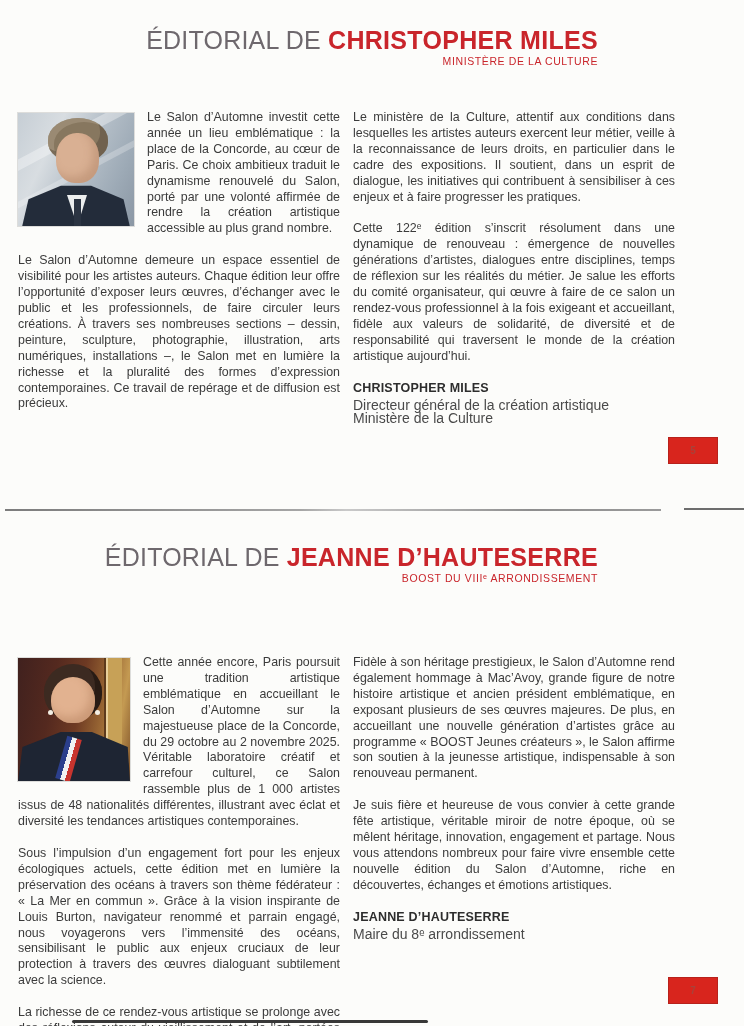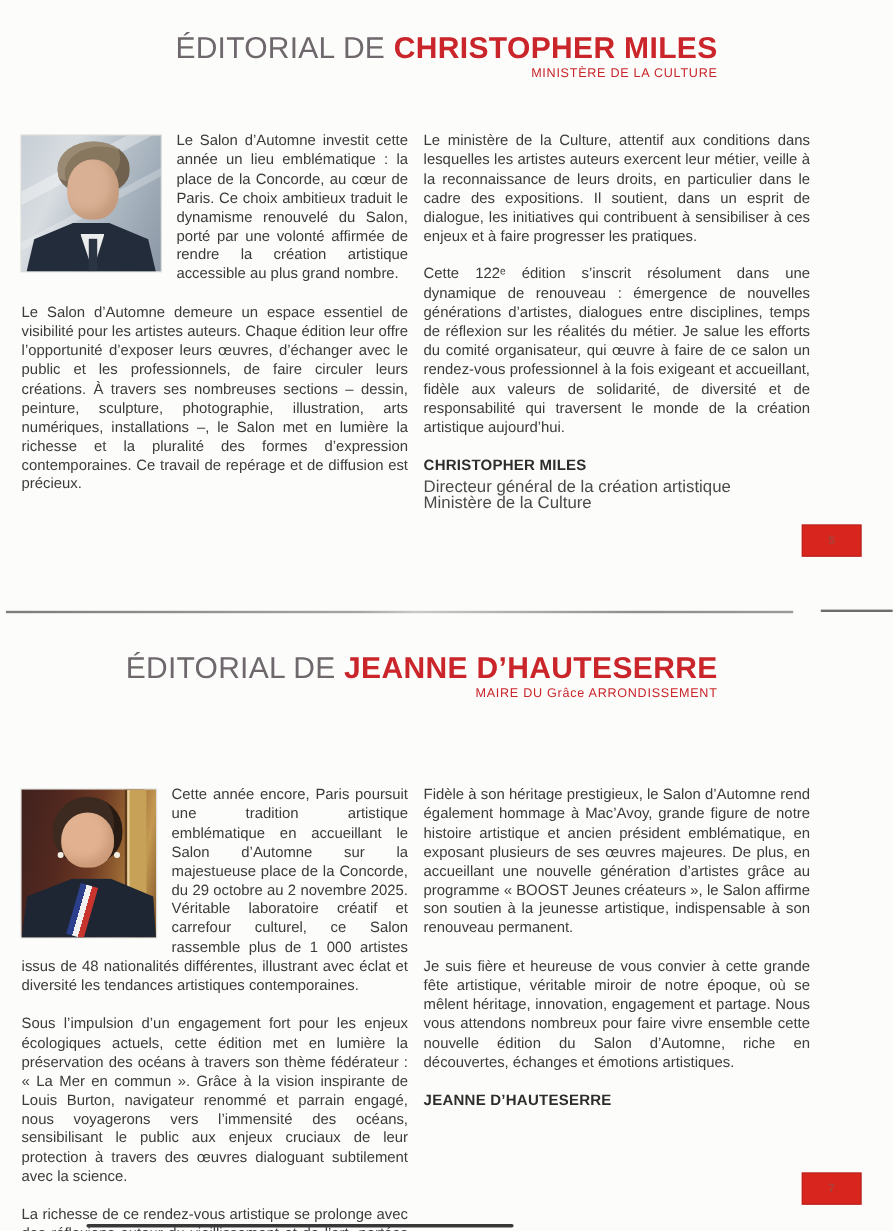--- a/index.html
+++ b/index.html
@@ -127,21 +127,21 @@
 <div class="divider-a"></div>
 <div class="divider-b"></div>
 
 <div class="page" id="page2">
 
   <div class="ed-header">
     <div class="ed-line">
       <span class="ed-prefix">ÉDITORIAL DE</span>
       <span class="ed-name">JEANNE D’HAUTESERRE</span>
     </div>
-    <div class="ed-sub">MAIRE DU Grâce ARRONDISSEMENT</div>
+    <div class="ed-sub">BOOST DU VIIIᵉ ARRONDISSEMENT</div>
   </div>
 
   <div class="columns">
     <div class="col">
       <div class="photo photo2">
         <div class="frame"></div>
         <div class="p2-hair"></div>
         <div class="p2-face"></div>
         <div class="p2-pearl left"></div>
         <div class="p2-pearl right"></div>
@@ -150,20 +150,21 @@
       </div>
       <p>Cette année encore, Paris poursuit une tradition artistique emblématique en accueillant le Salon d’Automne sur la majestueuse place de la Concorde, du 29 octobre au 2 novembre 2025. Véritable laboratoire créatif et carrefour culturel, ce Salon rassemble plus de 1 000 artistes issus de 48 nationalités différentes, illustrant avec éclat et diversité les tendances artistiques contemporaines.</p>
       <p>Sous l’impulsion d’un engagement fort pour les enjeux écologiques actuels, cette édition met en lumière la préservation des océans à travers son thème fédérateur : « La Mer en commun ». Grâce à la vision inspirante de Louis Burton, navigateur renommé et parrain engagé, nous voyagerons vers l’immensité des océans, sensibilisant le public aux enjeux cruciaux de leur protection à travers des œuvres dialoguant subtilement avec la science.</p>
       <p>La richesse de ce rendez-vous artistique se prolonge avec des réflexions autour du vieillissement et de l’art, portées par Serge Guérin, invité spécial de cette édition. Sa présence stimulera</p>
     </div>
     <div class="col">
       <p>Fidèle à son héritage prestigieux, le Salon d’Automne rend également hommage à Mac’Avoy, grande figure de notre histoire artistique et ancien président emblématique, en exposant plusieurs de ses œuvres majeures. De plus, en accueillant une nouvelle génération d’artistes grâce au programme « BOOST Jeunes créateurs », le Salon affirme son soutien à la jeunesse artistique, indispensable à son renouveau permanent.</p>
       <p>Je suis fière et heureuse de vous convier à cette grande fête artistique, véritable miroir de notre époque, où se mêlent héritage, innovation, engagement et partage. Nous vous attendons nombreux pour faire vivre ensemble cette nouvelle édition du Salon d’Automne, riche en découvertes, échanges et émotions artistiques.</p>
       <div class="signature">
         <div class="sig-name">JEANNE D’HAUTESERRE</div>
+        <div class="sig-title">Maire du 8ᵉ arrondissement</div>
       </div>
     </div>
   </div>
 </div>
 
 <div class="page-tab" id="tab2">7</div>
 
 <div class="bottom-edge"></div>
 
 </body></html>

